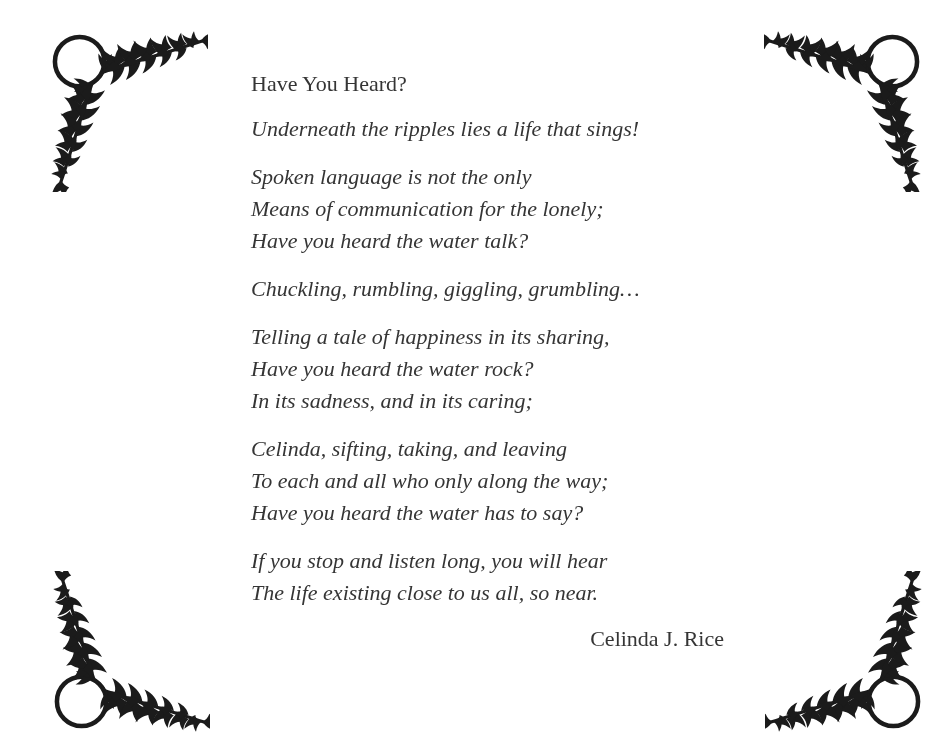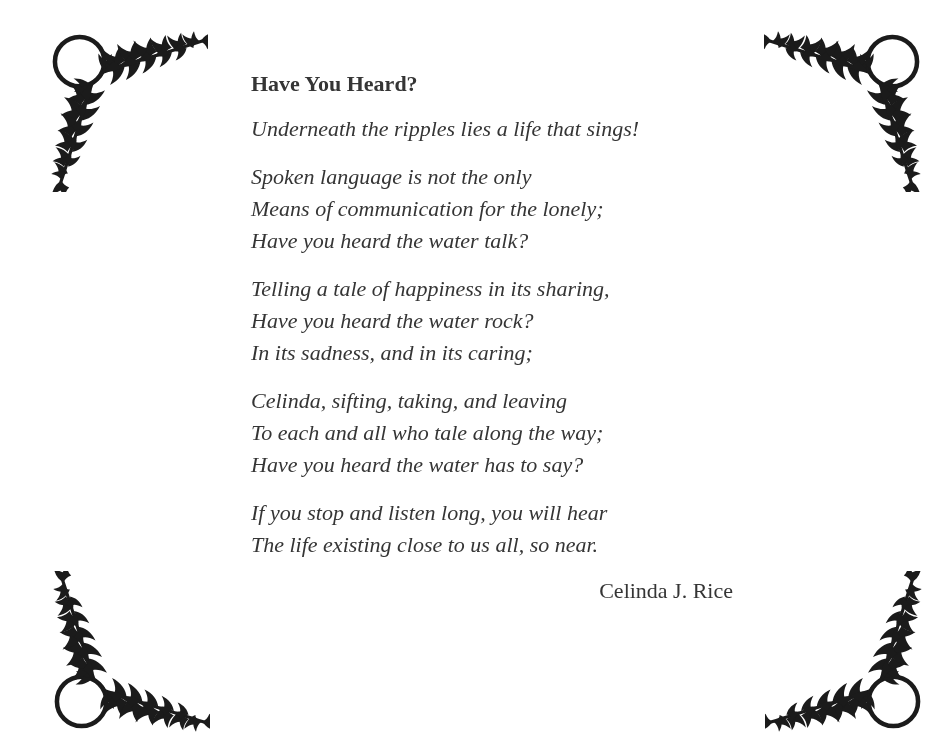--- a/index.html
+++ b/index.html
@@ -32,34 +32,34 @@
     position: absolute;
     left: 251px;
     top: 68px;
     width: 482px;
     color: #353535;
     font-size: 22px;
     line-height: 32px;
   }
   .poem-title {
     font-size: 22px;
-    font-weight: bold;
+    font-weight: normal;
     line-height: 32px;
     margin: 0 0 13px 0;
   }
   .stanza {
     margin: 0 0 16px 0;
   }
   .stanza.last {
     margin-bottom: 14px;
   }
   .line { display: block; font-style: italic; }
   .author {
     text-align: right;
-    margin: 0;
+    margin: 9px;
   }
 </style>
 </head>
 <body>
 
 <svg width="0" height="0" style="position:absolute" aria-hidden="true">
   <defs>
 
     <g id="lf">
       <path d="M0 3 C-4 -4 -4 -13 1 -22 C2 -14 5 -9 9 -7 C4 -4 1 -1 0 3 Z"></path>
@@ -113,30 +113,33 @@
     <p class="stanza">
       <span class="line">Underneath the ripples lies a life that sings!</span>
     </p>
 
     <p class="stanza">
       <span class="line">Spoken language is not the only</span>
       <span class="line">Means of communication for the lonely;</span>
       <span class="line">Have you heard the water talk?</span>
     </p>
 
+    <p class="stanza">
+      <span class="line">Chuckling, rumbling, giggling, grumbling…</span>
+    </p>
 
     <p class="stanza">
       <span class="line">Telling a tale of happiness in its sharing,</span>
       <span class="line">Have you heard the water rock?</span>
       <span class="line">In its sadness, and in its caring;</span>
     </p>
 
     <p class="stanza">
       <span class="line">Celinda, sifting, taking, and leaving</span>
-      <span class="line">To each and all who tale along the way;</span>
+      <span class="line">To each and all who only along the way;</span>
       <span class="line">Have you heard the water has to say?</span>
     </p>
 
     <p class="stanza last">
       <span class="line">If you stop and listen long, you will hear</span>
       <span class="line">The life existing close to us all, so near.</span>
     </p>
 
     <p class="author">Celinda J. Rice</p>
   </main>

